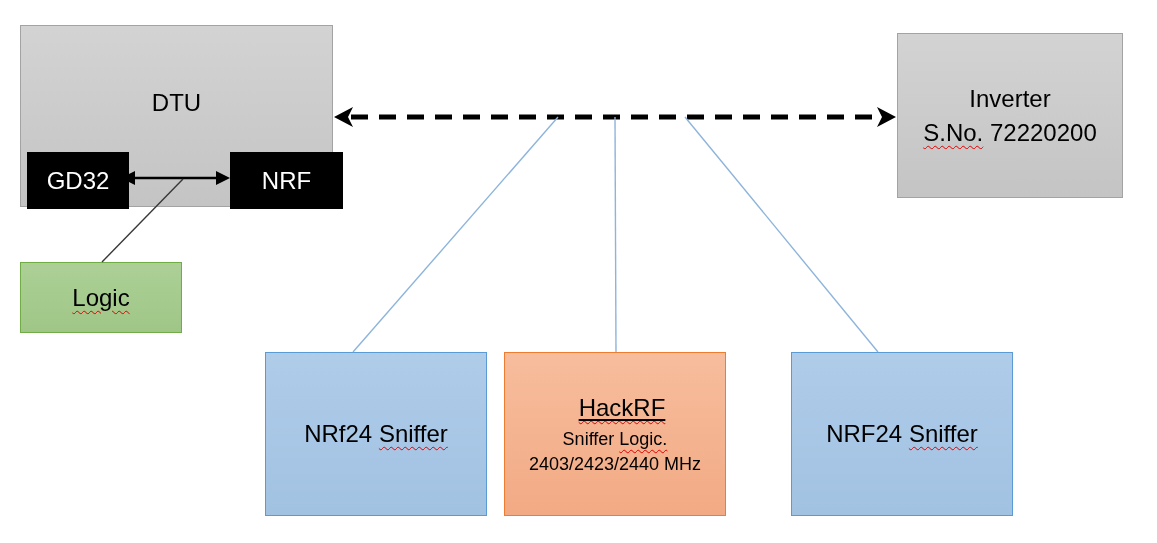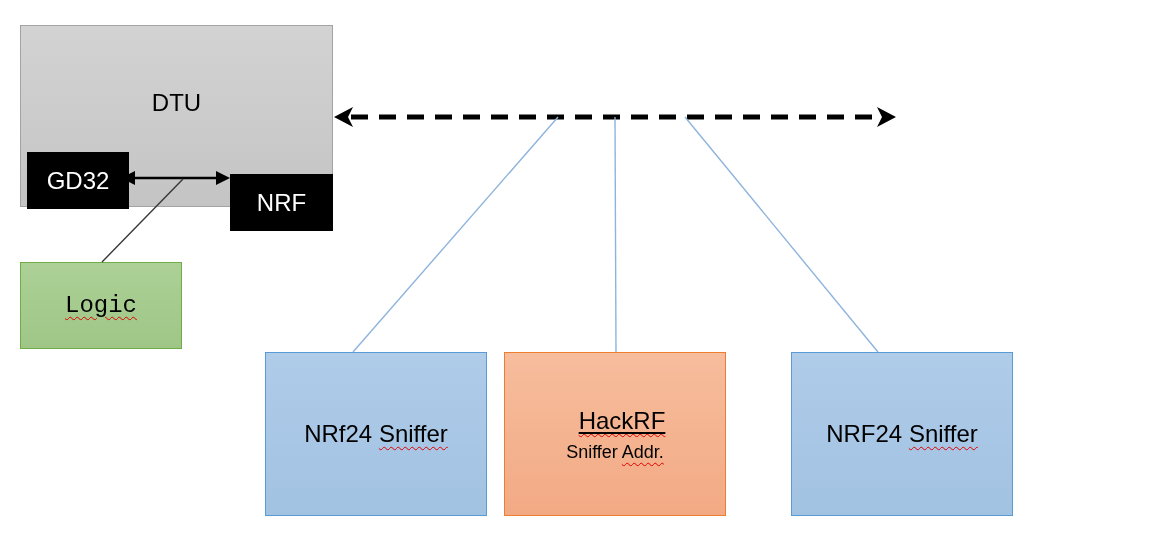--- a/index.html
+++ b/index.html
@@ -48,22 +48,22 @@
   }
 
   .orange-box {
     background: linear-gradient(#f7bd9d, #f2aa84);
     border: 1.5px solid #ed7d31;
   }
 
   
   #dtu-box      { left: 20px;  top: 25px;  width: 313px; height: 182px; justify-content: center; padding-bottom: 26px; }
   #gd32-chip    { left: 27px;  top: 152px; width: 102px; height: 57px; z-index: 3; }
-  #nrf-chip     { left: 230px; top: 152px; width: 103px; height: 57px; z-index: 3; margin-top: 22px; }
-  #logic-box    { left: 20px;  top: 262px; width: 162px; height: 87px; font-family: Liberation Mono, monospace; }
+  #nrf-chip     { left: 230px; top: 152px; width: 113px; height: 57px; z-index: 3; }
+  #logic-box    { left: 20px;  top: 262px; width: 162px; height: 71px; }
   #inverter-box { left: 897px; top: 33px;  width: 226px; height: 165px; }
   #sniffer-left-box  { left: 241px; top: 352px; width: 222px; height: 164px; }
   #hackrf-box        { left: 504px; top: 352px; width: 222px; height: 164px; }
   #sniffer-right-box { left: 767px; top: 352px; width: 222px; height: 164px; }
 
   #hackrf-box .sub { font-size: 18px; line-height: 25px; }
   #hackrf-box .hackrf-title { line-height: 34px; margin-bottom: 2px; }
 
   
   .sq {
@@ -104,28 +104,33 @@
     <div>GD32</div>
   </div>
   <div class="node chip" id="nrf-chip">
     <div>NRF</div>
   </div>
 
   <div class="node green-box" id="logic-box">
     <div class="sq">Logic</div>
   </div>
 
+  <div class="node gray-box" id="inverter-box">
+    <div>Inverter</div>
+    <div><span class="sq">S.No.</span> <span>72220200</span></div>
+  </div>
 
   <div class="node blue-box" id="sniffer-left-box">
     <div><span>NRf24</span> <span class="sq">Sniffer</span></div>
   </div>
 
   <div class="node orange-box" id="hackrf-box">
     <div class="hackrf-title sq"><span class="u">HackRF</span></div>
-    <div class="sub"><span>Sniffer</span> <span class="sq">Addr.</span></div>
+    <div class="sub"><span>Sniffer</span> <span class="sq">Logic.</span></div>
+    <div class="sub">2403/2423/2440 MHz</div>
   </div>
 
   <div class="node blue-box" id="sniffer-right-box">
     <div><span>NRF24</span> <span class="sq">Sniffer</span></div>
   </div>
 
   <svg id="connector-layer" width="1157" height="543" viewBox="0 0 1157 543" xmlns="http://www.w3.org/2000/svg">
 
     <g>
       <line x1="351" y1="117" x2="879" y2="117" stroke="#000000" stroke-width="5" stroke-dasharray="17 11"></line>

